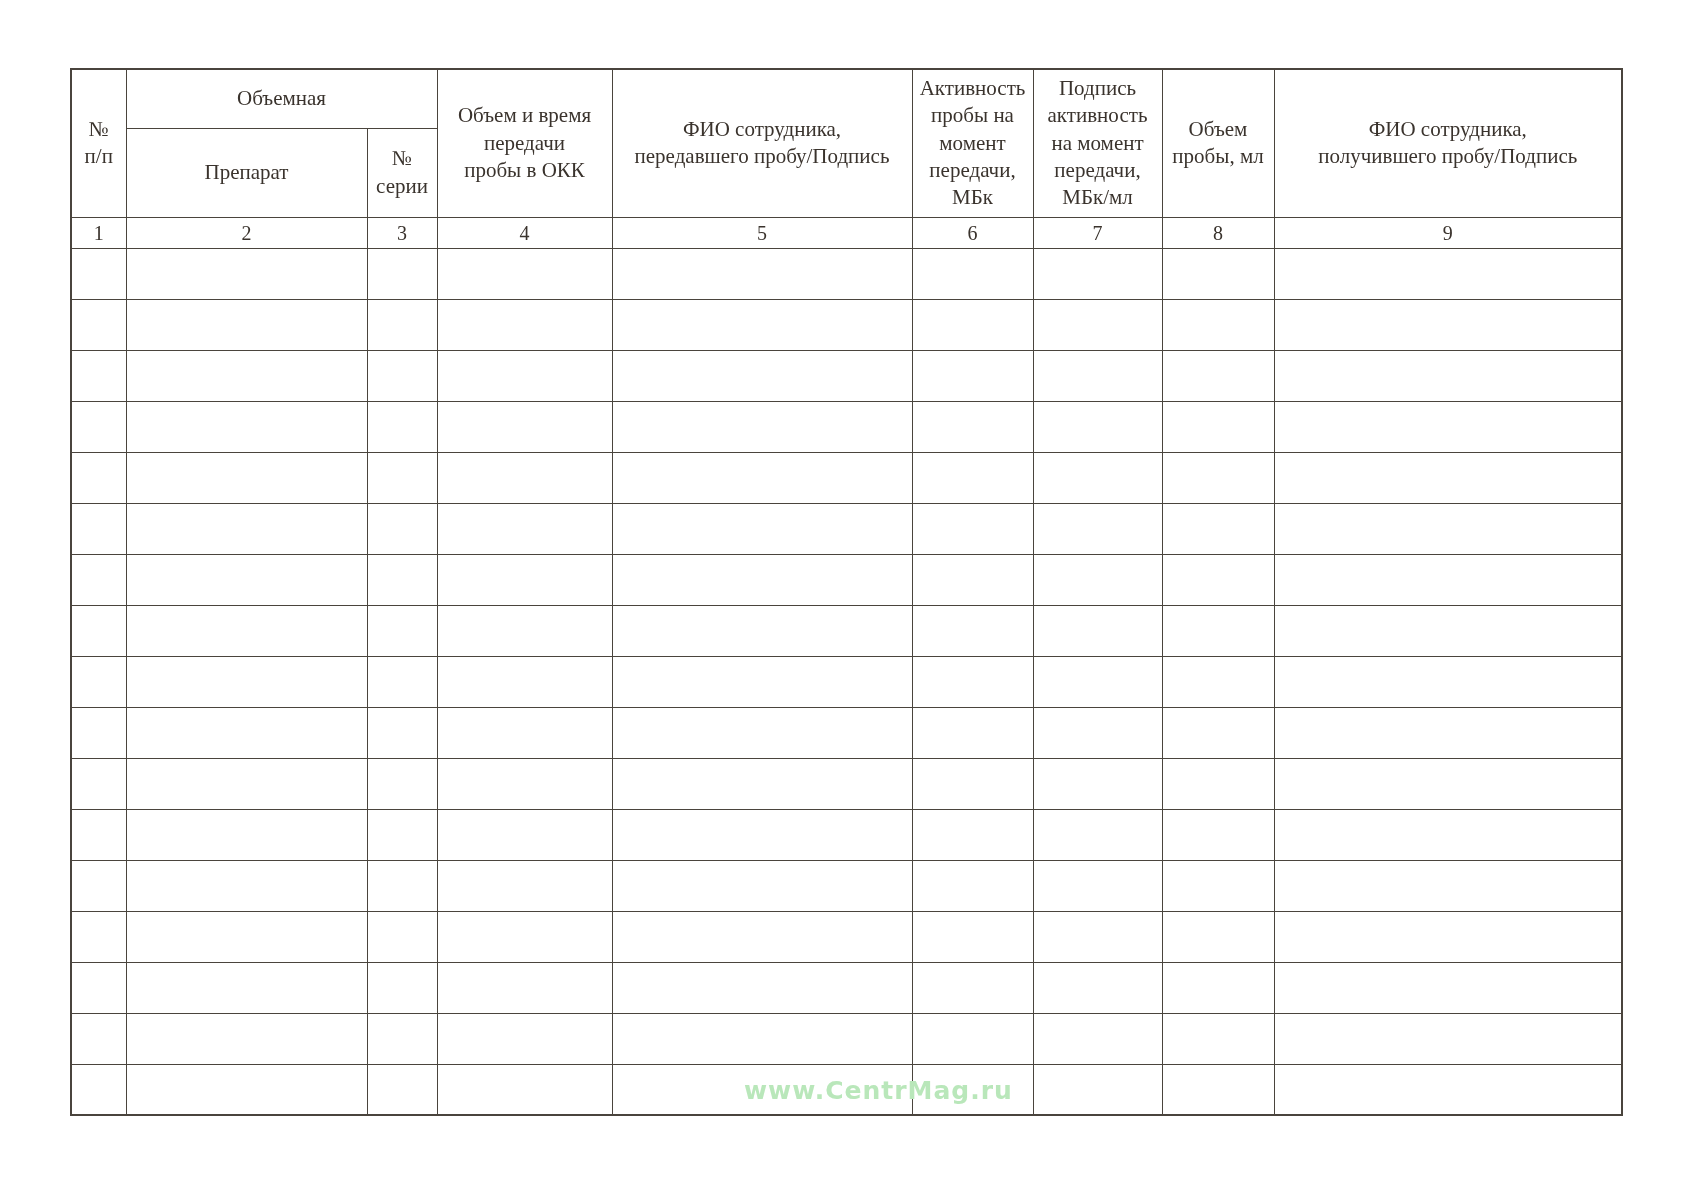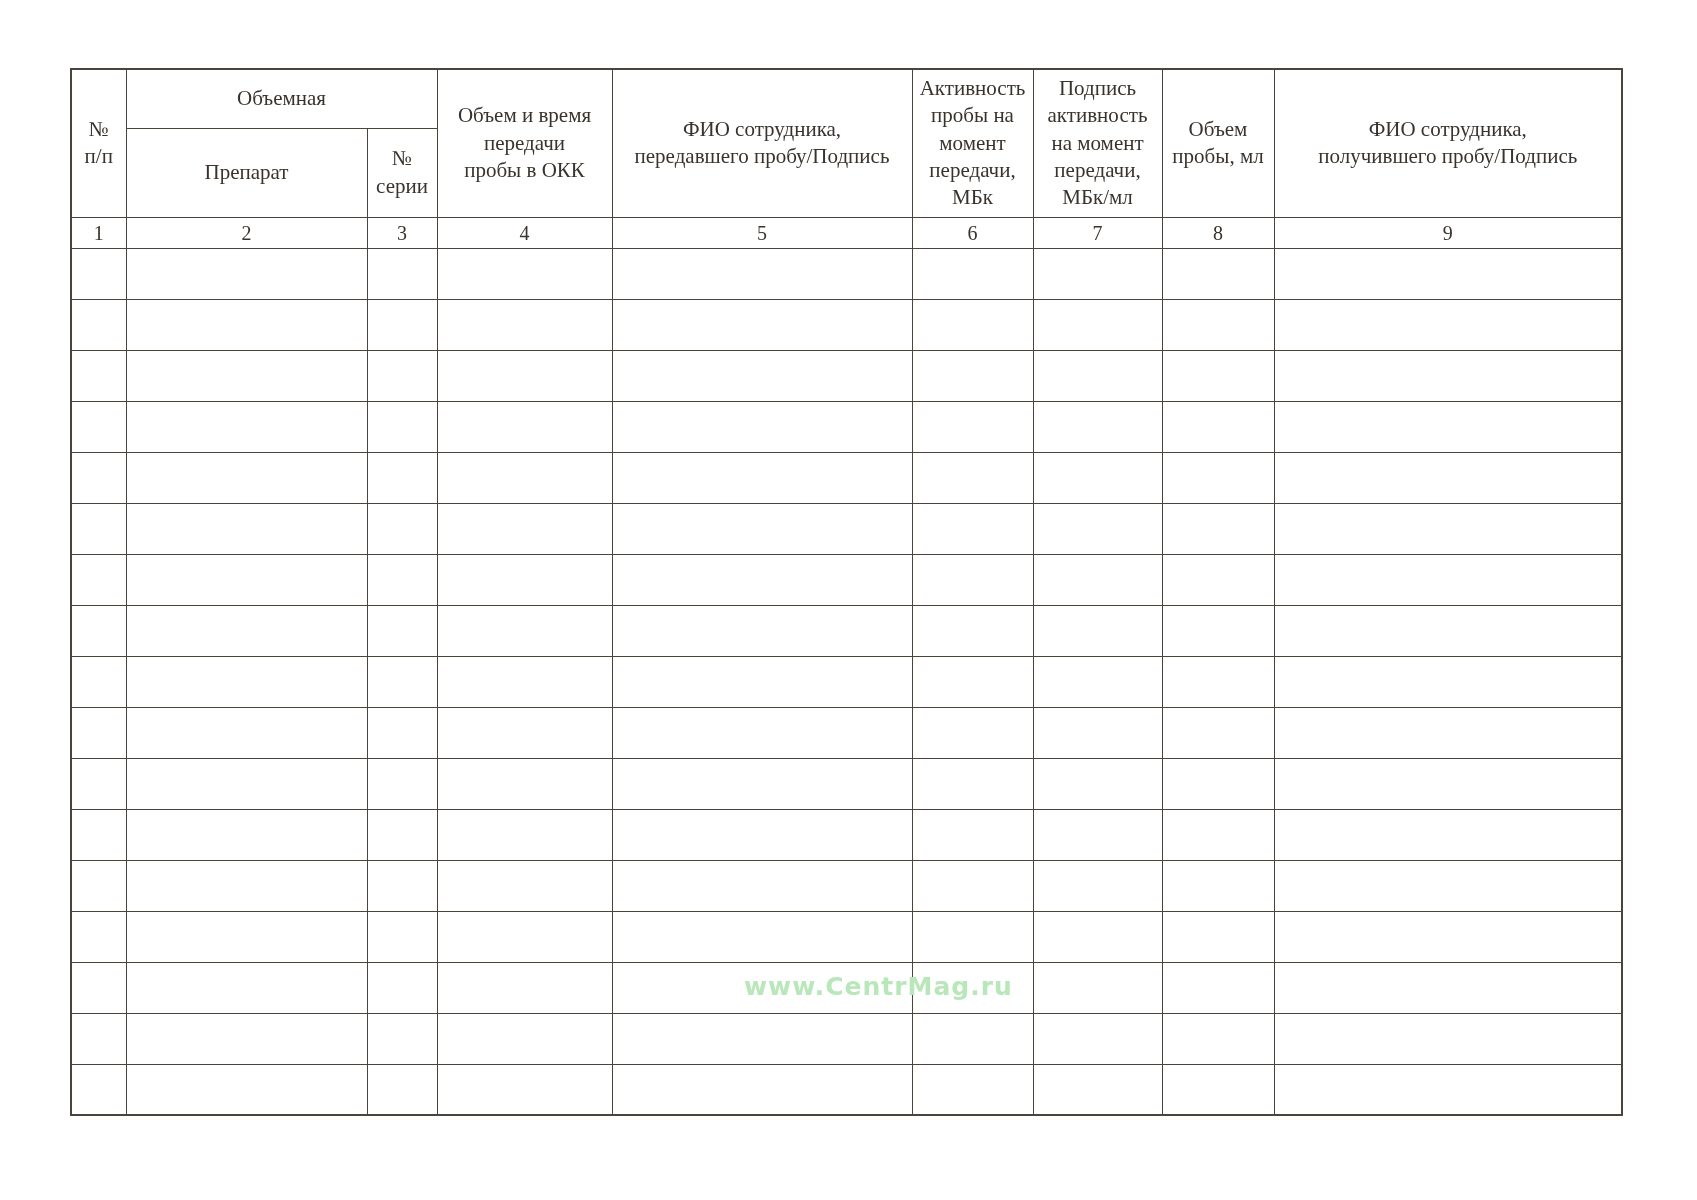--- a/index.html
+++ b/index.html
@@ -39,21 +39,21 @@
     white-space: pre-line;
   }
   tr.hdr-top { height: 59px; }
   tr.hdr-sub { height: 89px; }
   tr.num-row { height: 31px; }
   tr.num-row td { font-size: 20px; padding: 0 4px; }
   tr.data-row { height: 51px; }
   .watermark {
     position: absolute;
     left: 744px;
-    top: 972px;
+    top: 1076px;
     font-family: "DejaVu Sans", sans-serif;
     font-weight: bold;
     font-size: 25px;
     letter-spacing: 1px;
     pointer-events: none;
     white-space: nowrap;
   }
 </style>
 </head>
 <body>

